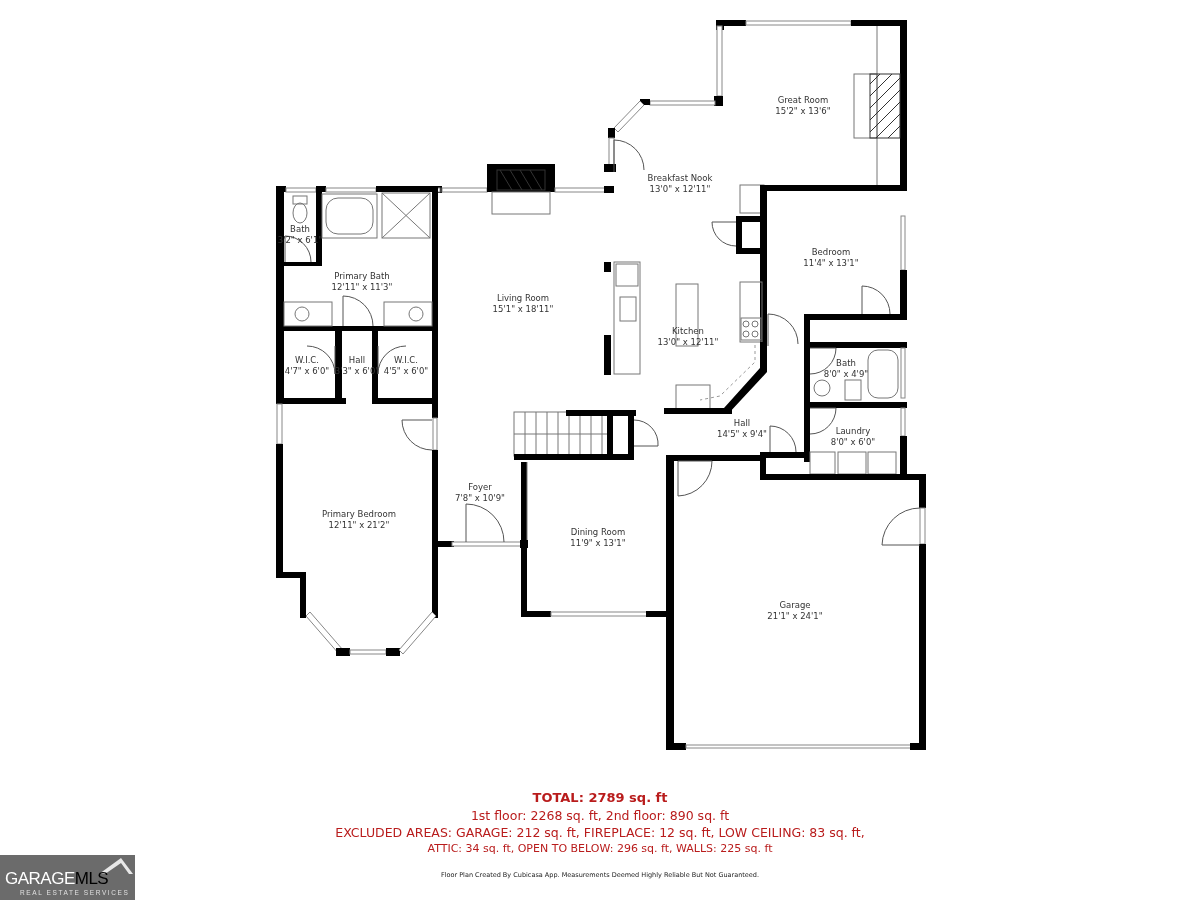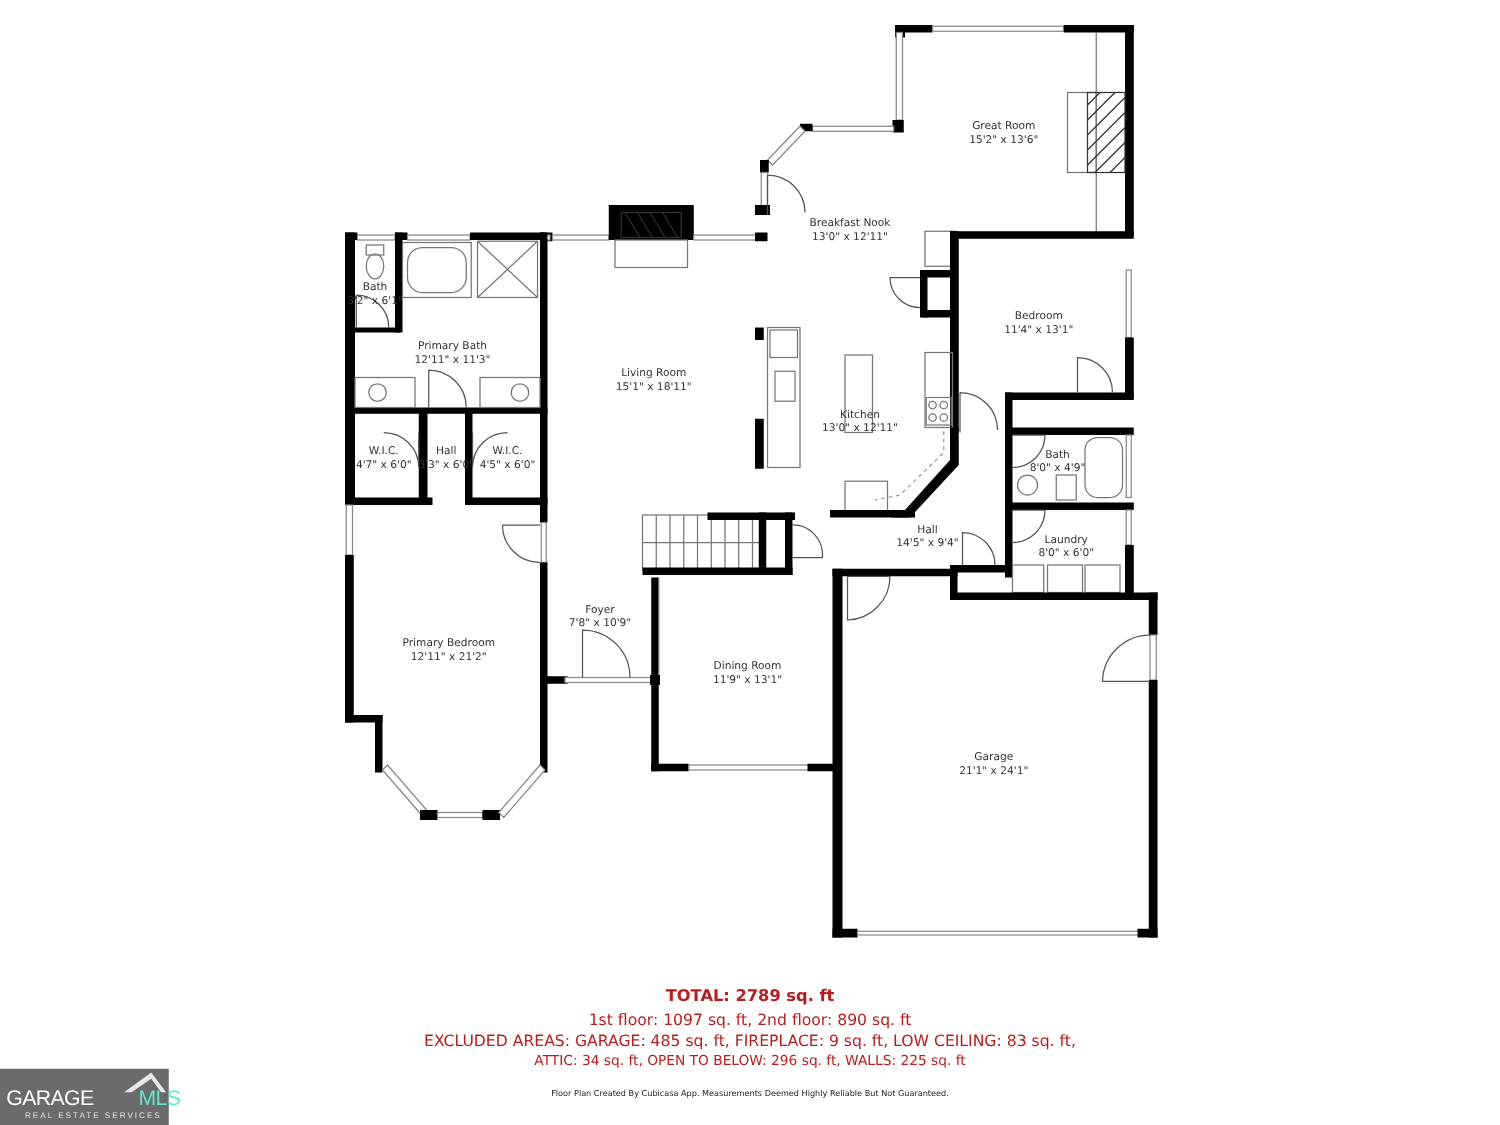--- a/index.html
+++ b/index.html
@@ -13,21 +13,21 @@
   .hatch { fill: none; stroke: #333; stroke-width: 1; }
   .room-label { font-family: "DejaVu Sans", sans-serif; font-size: 8.5px; fill: #333; text-anchor: middle; }
   .summary { position: absolute; left: 0; width: 1200px; text-align: center; color: #b91c1c; font-family: "DejaVu Sans", sans-serif; }
   #total { top: 790px; font-size: 13px; font-weight: bold; }
   #line1 { top: 808px; font-size: 12.5px; }
   #line2 { top: 825px; font-size: 12.5px; }
   #line3 { top: 842px; font-size: 11px; }
   #disclaimer { top: 871px; font-size: 6.5px; color: #222; text-align: center; }
   #logo { position: absolute; left: 0; top: 855px; width: 135px; height: 45px; background: #6b6b6b; color: #fff; }
   #logo .brand { position: absolute; left: 5px; top: 14px; font-size: 17px; letter-spacing: -0.5px; font-family: "Liberation Sans", sans-serif; }
-  #logo .brand .mls { color: #5eead4; margin-left: 36px; }
+  #logo .brand .mls { color: #000000; }
   #logo .tag { position: absolute; left: 20px; top: 34px; font-size: 6.5px; letter-spacing: 1.6px; color: #e0e0e0; font-family: "Liberation Sans", sans-serif; }
   #logo svg { position: absolute; left: 95px; top: 3px; }
 </style>
 </head>
 <body>
 
 <svg id="plan" viewBox="0 0 1200 780" xmlns="http://www.w3.org/2000/svg">
 
   <g>
     <rect class="wall" x="716" y="20" width="8" height="10"></rect>
@@ -237,22 +237,22 @@
     <text class="room-label" x="480" y="490"><tspan>Foyer</tspan></text>
     <text class="room-label" x="480" y="501"><tspan>7'8" x 10'9"</tspan></text>
     <text class="room-label" x="598" y="535"><tspan>Dining Room</tspan></text>
     <text class="room-label" x="598" y="546"><tspan>11'9" x 13'1"</tspan></text>
     <text class="room-label" x="795" y="608"><tspan>Garage</tspan></text>
     <text class="room-label" x="795" y="619"><tspan>21'1" x 24'1"</tspan></text>
   </g>
 </svg>
 
 <div id="total" class="summary">TOTAL: 2789 sq. ft</div>
-<div id="line1" class="summary">1st floor: 1097 sq. ft, 2nd floor: 890 sq. ft</div>
-<div id="line2" class="summary">EXCLUDED AREAS: GARAGE: 485 sq. ft, FIREPLACE: 9 sq. ft, LOW CEILING: 83 sq. ft,</div>
+<div id="line1" class="summary">1st floor: 2268 sq. ft, 2nd floor: 890 sq. ft</div>
+<div id="line2" class="summary">EXCLUDED AREAS: GARAGE: 212 sq. ft, FIREPLACE: 12 sq. ft, LOW CEILING: 83 sq. ft,</div>
 <div id="line3" class="summary">ATTIC: 34 sq. ft, OPEN TO BELOW: 296 sq. ft, WALLS: 225 sq. ft</div>
 <div id="disclaimer" class="summary">Floor Plan Created By Cubicasa App. Measurements Deemed Highly Reliable But Not Guaranteed.</div>
 
 <div id="logo">
   <svg width="38" height="16" viewBox="0 0 38 16">
     <polygon points="4,16 26,0 38,16 34,16 26,5 10,16" fill="#e8e8e8"></polygon>
   </svg>
   <div class="brand"><span>GARAGE</span><span class="mls">MLS</span></div>
   <div class="tag">REAL ESTATE SERVICES</div>
 </div>

